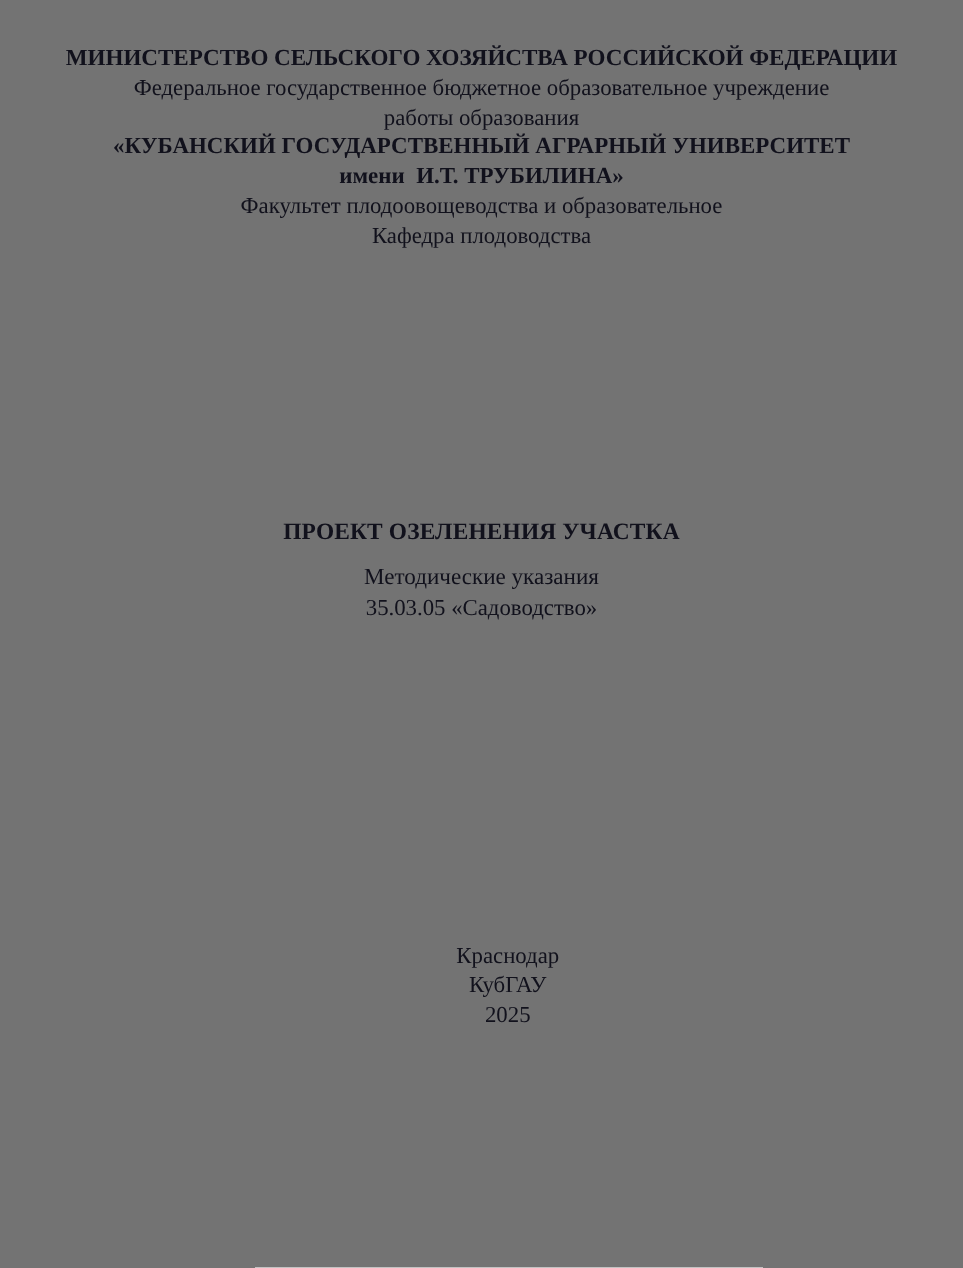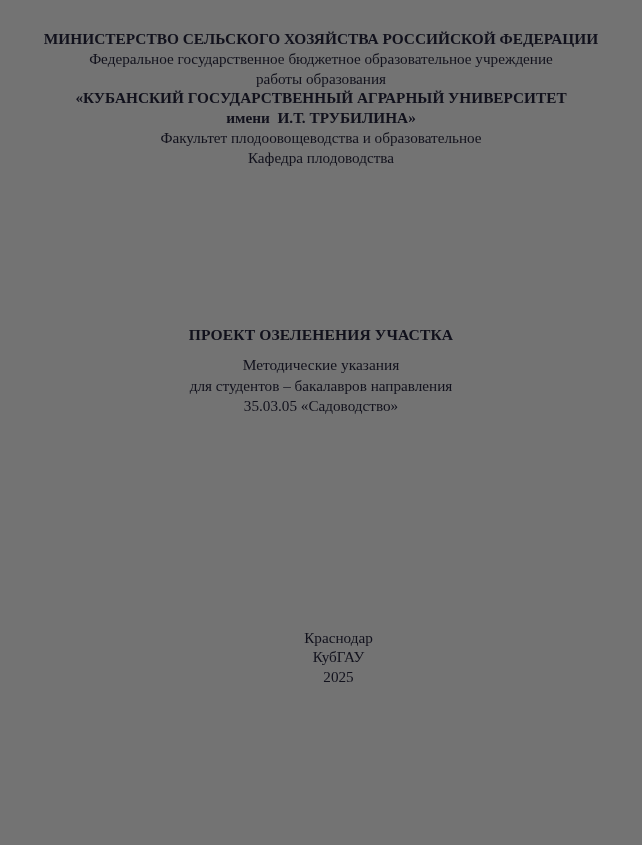--- a/index.html
+++ b/index.html
@@ -61,21 +61,21 @@
     font-size: 15.2px;
     font-weight: 400;
     line-height: 20px;
   }
 
   
   .title-block {
     position: absolute;
     left: 0;
     right: 0;
-    top: 324px;
+    top: 344px;
   }
 
   .title-block .doc-title {
     font-size: 15.6px;
     font-weight: 700;
     line-height: 21px;
     letter-spacing: 0.1px;
   }
 
   .title-block .spacer-line {
@@ -121,21 +121,20 @@
     <div class="line line-univ">«КУБАНСКИЙ ГОСУДАРСТВЕННЫЙ АГРАРНЫЙ УНИВЕРСИТЕТ</div>
     <div class="line line-univ">имени  И.Т. ТРУБИЛИНА»</div>
     <div class="line line-faculty">Факультет плодоовощеводства и образовательное</div>
     <div class="line line-faculty">Кафедра плодоводства</div>
   </div>
 
   <div class="title-block">
     <div class="line doc-title">ПРОЕКТ ОЗЕЛЕНЕНИЯ УЧАСТКА</div>
     <div class="spacer-line"></div>
     <div class="line doc-subtitle">Методические указания</div>
-    <div class="line doc-sub-line">для студентов – бакалавров направления</div>
     <div class="line doc-sub-line">35.03.05 «Садоводство»</div>
   </div>
 
   <div class="imprint-block">
     <div class="line">Краснодар</div>
     <div class="line">КубГАУ</div>
     <div class="line">2025</div>
   </div>
 
 </div>

